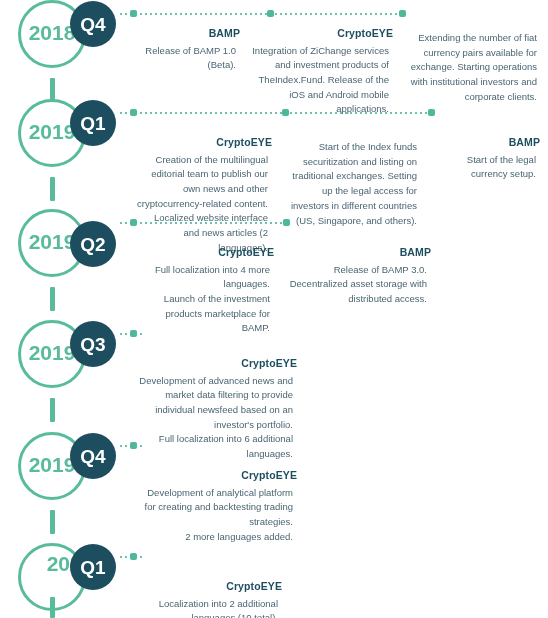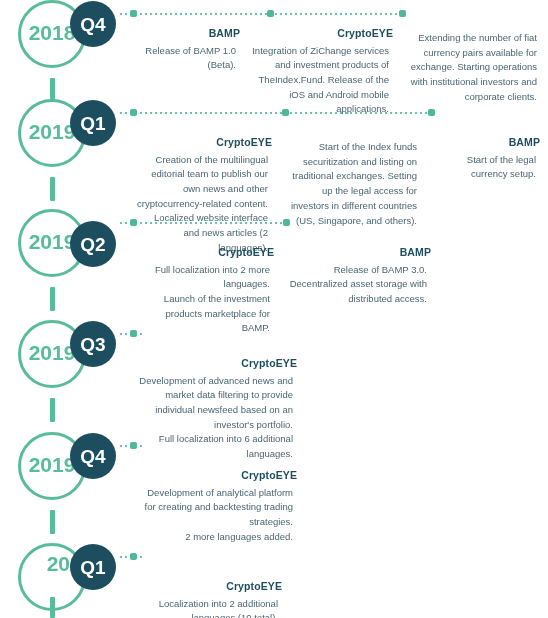--- a/index.html
+++ b/index.html
@@ -165,21 +165,21 @@
     <div class="period-row" style="top: 209px;">
       <div class="ring" style="top: 0px;"></div>
       <div class="year" style="top: 22px;">2019</div>
       <div class="quarter" style="top: 12px;">Q2</div>
       <div class="connector-bar" style="top: 78px; height: 24px;"></div>
       <div class="lead-line" style="top: 13px; left: 120px; width: 170px;"></div>
       <div class="lead-dot" style="left: 130px; top: 10px;"></div>
       <div class="lead-dot" style="left: 283px; top: 10px;"></div>
       <div class="col" style="left: 132px; width: 142px; top: 37px;">
         <div class="col-title">CryptoEYE</div>
-        <div class="col-body">Full localization into 2 more languages.
+        <div class="col-body">Full localization into 4 more languages.
 Launch of the investment products marketplace for BAMP.</div>
       </div>
       <div class="col" style="left: 283px; width: 148px; top: 37px;">
         <div class="col-title">BAMP</div>
         <div class="col-body">Release of BAMP 3.0. Decentralized asset storage with distributed access.</div>
       </div>
     </div>
     <div class="period-row" style="top: 320px;">
       <div class="ring" style="top: 0px;"></div>
       <div class="year" style="top: 22px;">2019</div>

